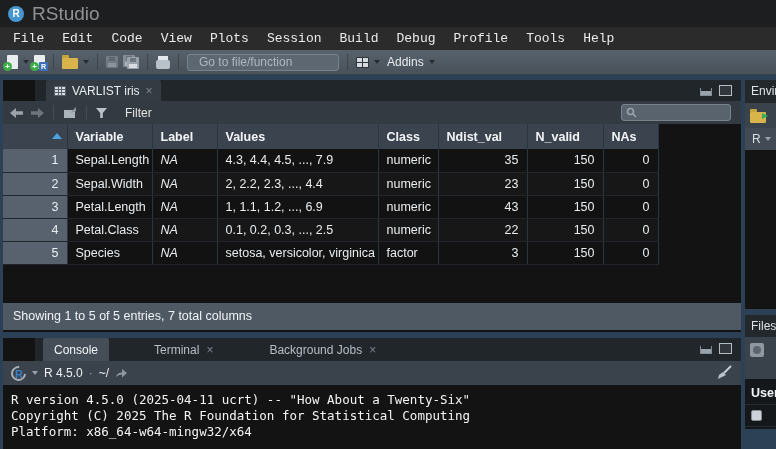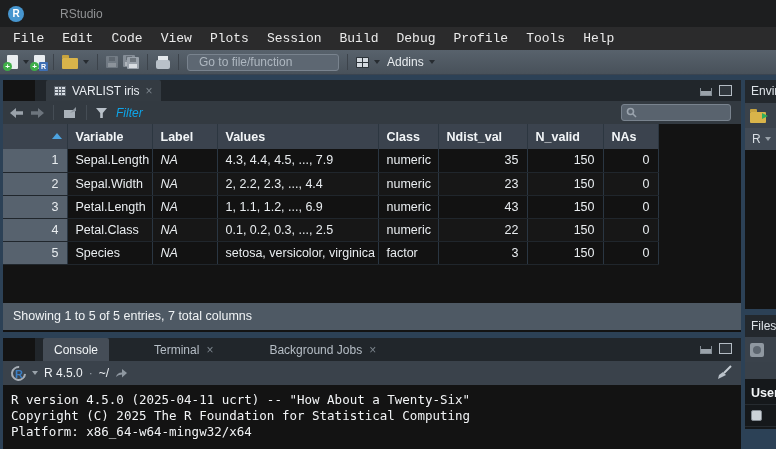--- a/index.html
+++ b/index.html
@@ -2,21 +2,21 @@
 <html><head>
 <meta charset="utf-8">
 <style>
   * { margin:0; padding:0; box-sizing:border-box; }
   html,body { width:776px; height:449px; overflow:hidden; }
   body { background:#2c4156; font-family:"Liberation Sans", sans-serif; position:relative; }
 
   
   .titlebar { position:absolute; left:0; top:0; width:776px; height:27px; background:#1d1e1f; display:flex; align-items:center; padding-left:8px; gap:8px; }
   .rlogo { width:16px; height:16px; border-radius:50%; background:#4796cf; color:#fff; font:bold 10px/16px "Liberation Sans",sans-serif; text-align:center; }
-  .app-title { color:#909294; font-size:12px;margin-left:28px; }
+  .app-title { color:#909294; font-size:19px; }
 
   .menubar { position:absolute; left:0; top:27px; width:776px; height:23px; background:#2b2b2c; display:flex; align-items:center; padding-left:4px; }
   .menu-item { color:#ebebeb; font-size:13px; padding:0 9px; line-height:23px; cursor:default;font-family:Liberation Mono, monospace; }
 
   .toolbar { position:absolute; left:0; top:50px; width:776px; height:25px; background:linear-gradient(#58626c,#48515a); display:flex; align-items:center; padding-left:7px; gap:5px; border-bottom:1px solid #3a4450; }
   .tsep { width:1px; height:16px; background:#3c434b; margin:0 3px; }
   .caret { width:0; height:0; border-left:3px solid transparent; border-right:3px solid transparent; border-top:4px solid #272c31; }
   .caret.light { border-top-color:#9aa2aa; }
 
   .icon-doc { width:11px; height:14px; background:#e9edf0; border-radius:1px; position:relative; display:inline-block; }
@@ -50,21 +50,21 @@
   
   #source-pane { left:3px; top:80px; width:738px; height:252px; }
   #source-pane .ptabbar { height:21px; }
   .src-tab { margin-left:11px; height:21px; background:#343b42; display:flex; align-items:center; gap:6px; padding:0 8px; border-radius:2px 2px 0 0; }
   .icon-grid9 { width:12px; height:10px; display:grid; grid-template-columns:repeat(3,1fr); grid-template-rows:repeat(3,1fr); gap:1px; background:#59616a; padding:1px; }
   .icon-grid9 span { background:#d6dce2; }
   .tab-label { color:#e9edf1; font-size:12px; white-space:nowrap; }
   .tab-close { color:#7c858d; font-size:12px; line-height:12px; }
   .src-toolbar { height:23px; background:#333a41; display:flex; align-items:center; padding-left:7px; gap:6px; position:relative; }
   .nav-sep { width:1px; height:15px; background:#454d55; margin:0 3px; }
-  .filter-label { color:#0ea5e9; font-size:12px; margin-left:3px;font-style:italic; }
+  .filter-label { color:#e5e5e5; font-size:12px; margin-left:12px; }
   .mini-search { position:absolute; right:10px; top:3px; width:110px; height:17px; background:#59636e; border:1px solid #79838e; border-radius:3px; display:flex; align-items:center; padding:0 4px; gap:4px; }
   .mini-search input { flex:1; width:70px; background:transparent; border:none; outline:none; color:#e8ecef; font-size:12px; font-family:"Liberation Sans",sans-serif; }
 
   table.varlist { border-collapse:collapse; table-layout:fixed; width:655px; font-size:12.5px; }
   table.varlist th { height:25px; background:#3b434e; color:#f2f5f7; font-weight:bold; text-align:left; padding:0 6px 0 8px; border-right:1px solid #2c3640; position:relative; white-space:nowrap; overflow:hidden; }
   .sortw { position:absolute; right:5px; top:7px; display:flex; flex-direction:column; gap:2px; }
   .tri-up { width:0; height:0; border-left:3px solid transparent; border-right:3px solid transparent; border-bottom:4px solid #99a1a9; }
   .tri-up.blue { border-bottom:6px solid #4da3e0; border-left-width:5px; border-right-width:5px; }
   th.rownum-h { background:#3b434e; }
   th.rownum-h .sortw { top:9px; }

